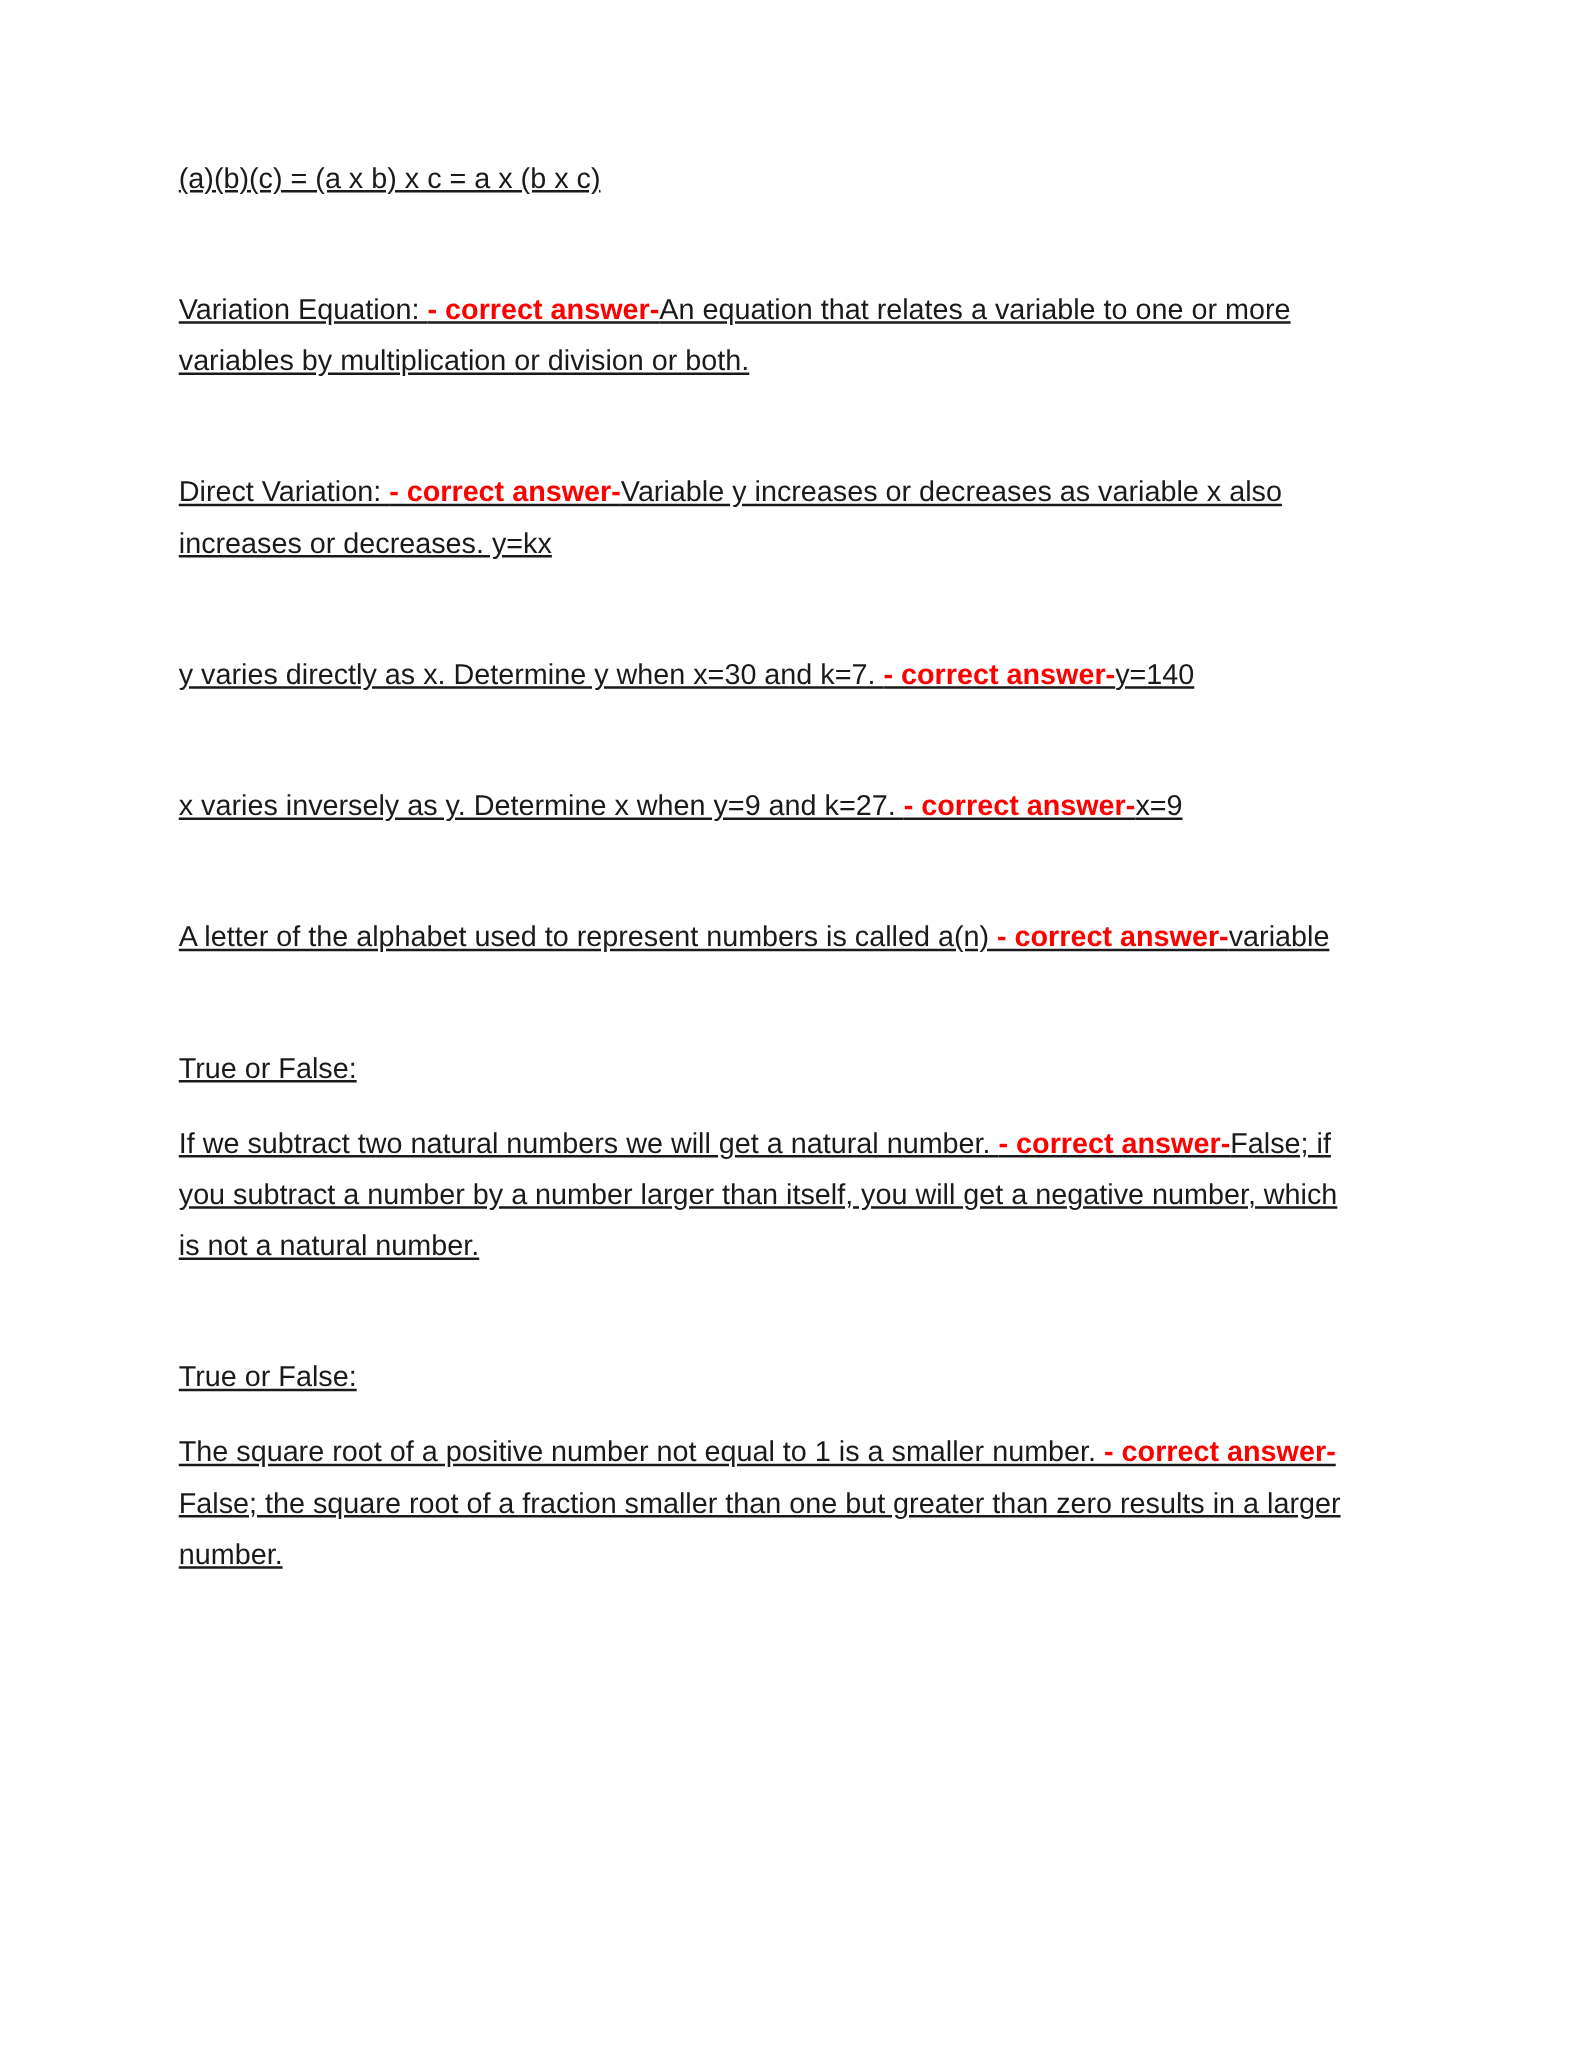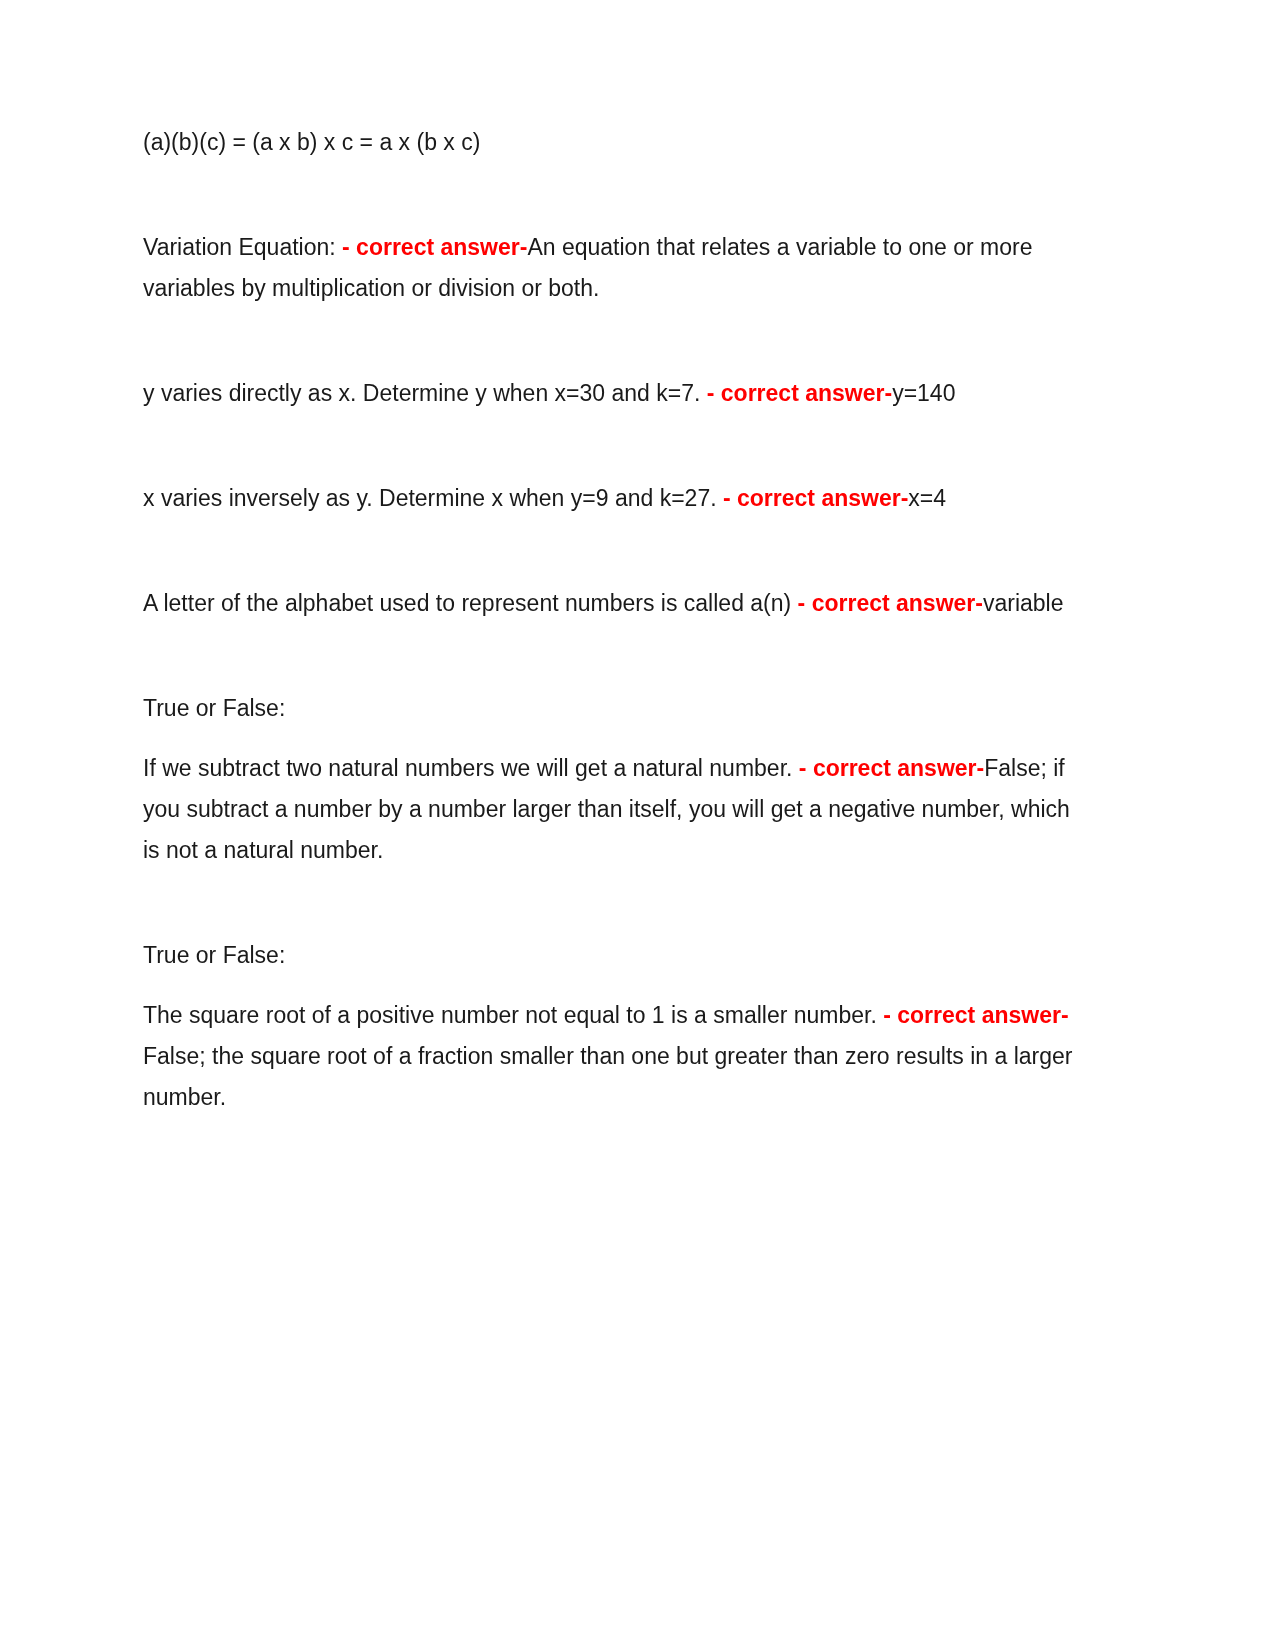--- a/index.html
+++ b/index.html
@@ -15,43 +15,45 @@
     box-sizing: border-box;
     padding: 122px 185px 60px 143px;
     font-family: "Liberation Sans", "DejaVu Sans", sans-serif;
     font-size: 23px;
     line-height: 41px;
     color: #1a1a1a;
     overflow: hidden;
   }
   p.para {
     margin: 0 0 64px 0;
+    text-decoration: underline;
   }
   p.para.tight {
     margin: 0 0 19px 0;
   }
   .answer {
     color: var(--answer-color, #ff0000);
     font-weight: bold;
   }
 </style>
 </head>
 <body>
 
 <div class="page" style="color: rgb(26, 26, 26);">
 
   <p class="para"><span>(a)(b)(c) = (a x b) x c = a x (b x c)</span></p>
 
   <p class="para"><span>Variation Equation: </span><span class="answer">- correct answer-</span><span>An equation that relates a variable to one or more variables by multiplication or division or both.</span></p>
 
+  <p class="para"><span>Direct Variation: </span><span class="answer">- correct answer-</span><span>Variable y increases or decreases as variable x also increases or decreases. y=kx</span></p>
 
 
   <p class="para"><span>y varies directly as x. Determine y when x=30 and k=7. </span><span class="answer">- correct answer-</span><span>y=140</span></p>
 
-  <p class="para"><span>x varies inversely as y. Determine x when y=9 and k=27. </span><span class="answer">- correct answer-</span><span>x=4</span></p>
+  <p class="para"><span>x varies inversely as y. Determine x when y=9 and k=27. </span><span class="answer">- correct answer-</span><span>x=9</span></p>
 
   <p class="para"><span>A letter of the alphabet used to represent numbers is called a(n) </span><span class="answer">- correct answer-</span><span>variable</span></p>
 
   <p class="para tight"><span>True or False:</span></p>
 
   <p class="para"><span>If we subtract two natural numbers we will get a natural number. </span><span class="answer">- correct answer-</span><span>False; if you subtract a number by a number larger than itself, you will get a negative number, which is not a natural number.</span></p>
 
   <p class="para tight"><span>True or False:</span></p>
 
   <p class="para"><span>The square root of a positive number not equal to 1 is a smaller number. </span><span class="answer">- correct answer-</span><span>False; the square root of a fraction smaller than one but greater than zero results in a larger number.</span></p>

